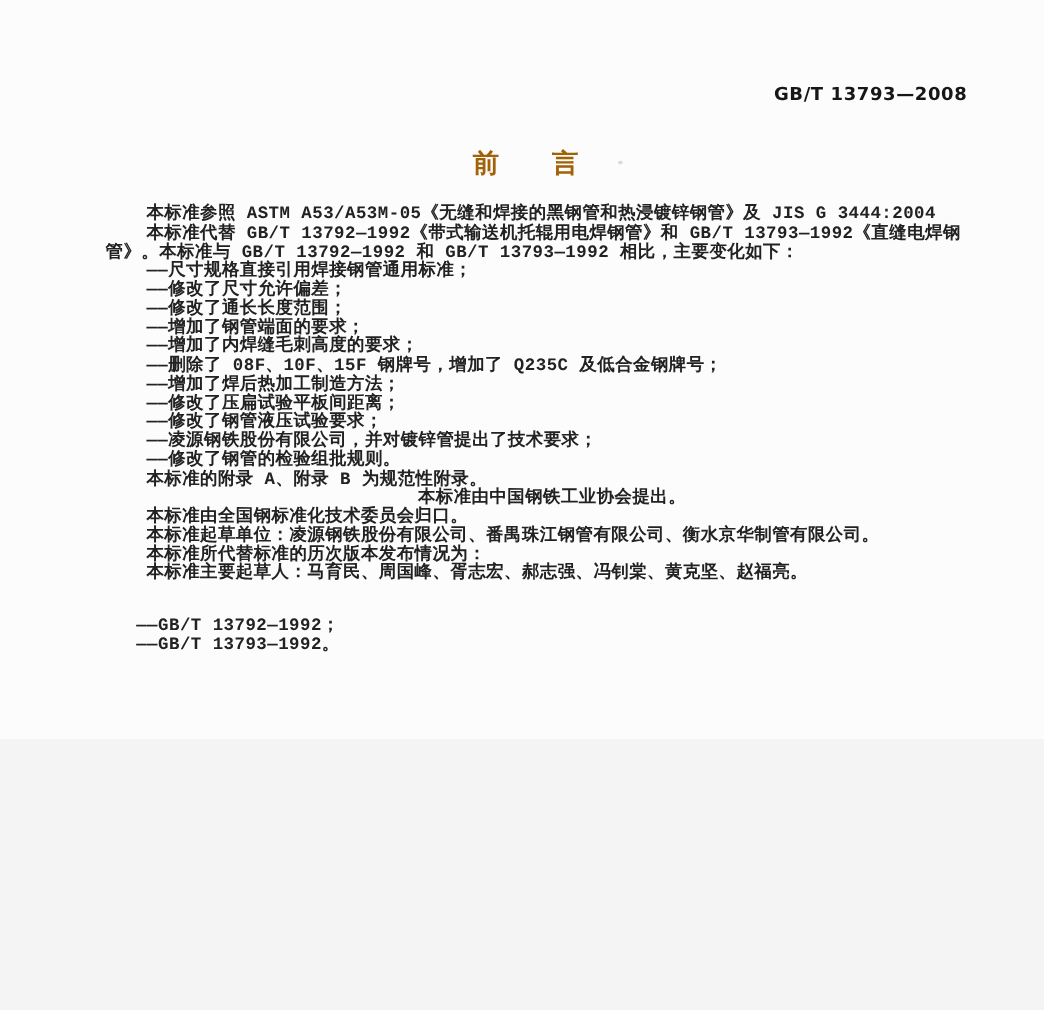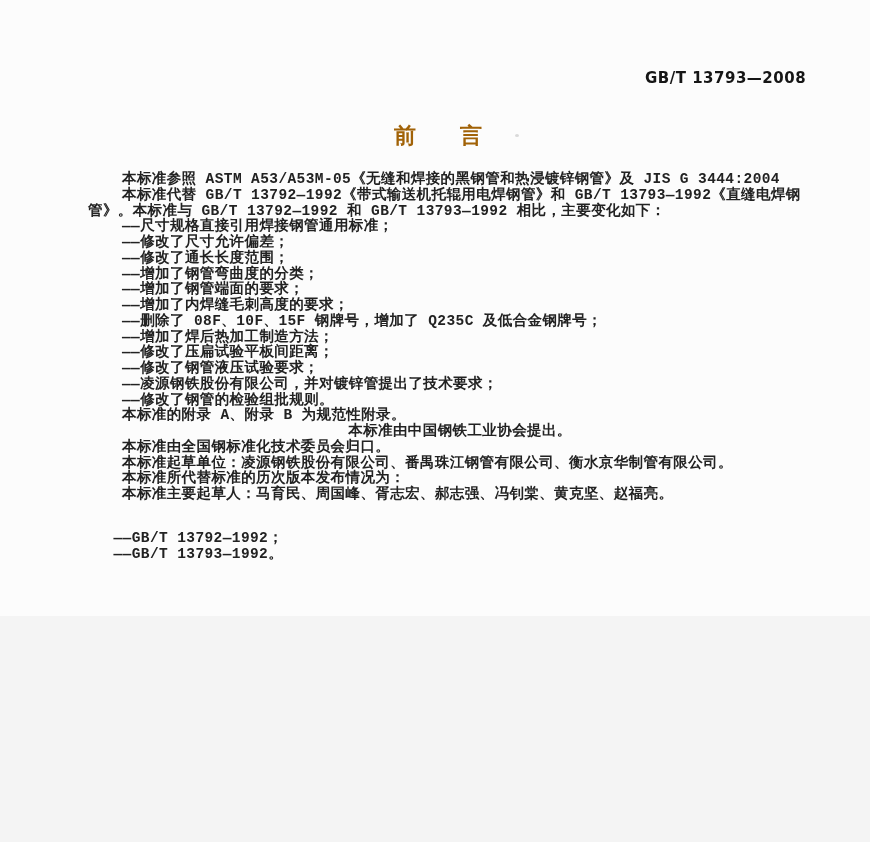--- a/index.html
+++ b/index.html
@@ -85,21 +85,20 @@
 
   <div class="speck"></div>
 
   <div class="foreword">
       <div class="line" style="padding-left: 34px;">本标准参照 ASTM A53/A53M-05《无缝和焊接的黑钢管和热浸镀锌钢管》及 JIS G 3444:2004</div>
       <div class="line" style="padding-left: 34px;">本标准代替 GB/T 13792—1992《带式输送机托辊用电焊钢管》和 GB/T 13793—1992《直缝电焊钢</div>
       <div class="line" style="padding-left: 0px;">管》。本标准与 GB/T 13792—1992 和 GB/T 13793—1992 相比，主要变化如下：</div>
       <div class="line" style="padding-left: 34px;">——尺寸规格直接引用焊接钢管通用标准；</div>
       <div class="line" style="padding-left: 34px;">——修改了尺寸允许偏差；</div>
       <div class="line" style="padding-left: 34px;">——修改了通长长度范围；</div>
-      <div class="line" style="padding-left: 34px;">——增加了钢管弯曲度的分类；</div>
       <div class="line" style="padding-left: 34px;">——增加了钢管端面的要求；</div>
       <div class="line" style="padding-left: 34px;">——增加了内焊缝毛刺高度的要求；</div>
       <div class="line" style="padding-left: 34px;">——删除了 08F、10F、15F 钢牌号，增加了 Q235C 及低合金钢牌号；</div>
       <div class="line" style="padding-left: 34px;">——增加了焊后热加工制造方法；</div>
       <div class="line" style="padding-left: 34px;">——修改了压扁试验平板间距离；</div>
       <div class="line" style="padding-left: 34px;">——修改了钢管液压试验要求；</div>
       <div class="line" style="padding-left: 34px;">——凌源钢铁股份有限公司，并对镀锌管提出了技术要求；</div>
       <div class="line" style="padding-left: 34px;">——修改了钢管的检验组批规则。</div>
       <div class="line" style="padding-left: 34px;">本标准的附录 A、附录 B 为规范性附录。</div>
       <div class="line" style="padding-left: 34px; text-align: center;">本标准由中国钢铁工业协会提出。</div>

